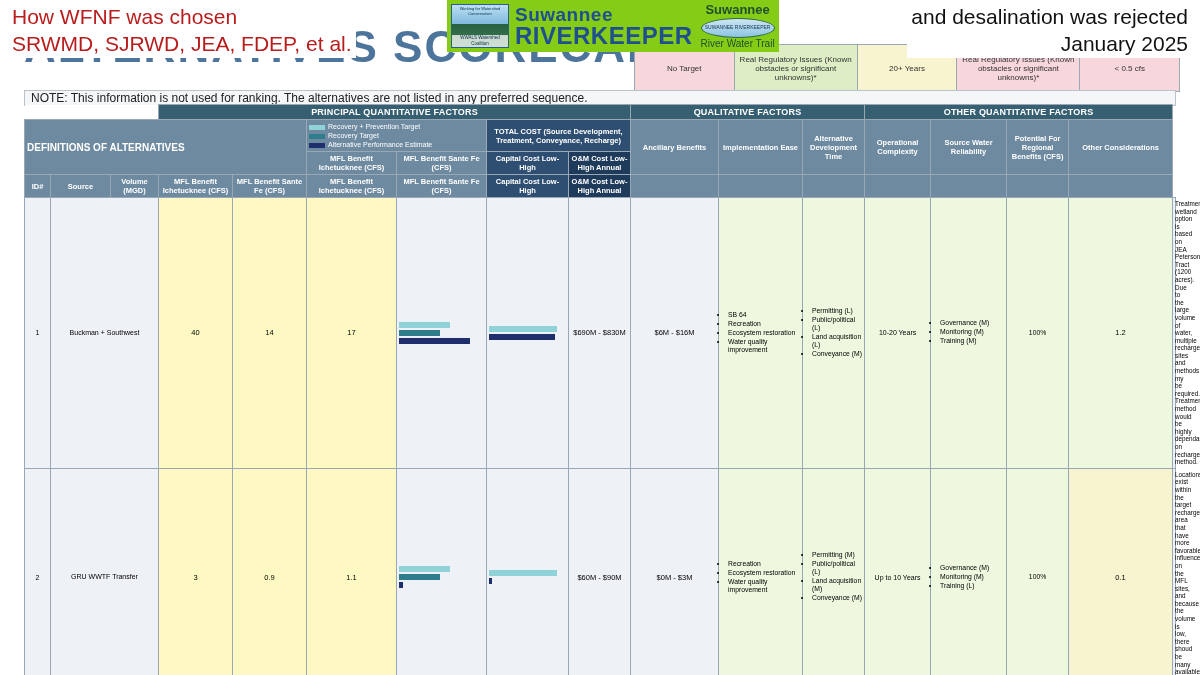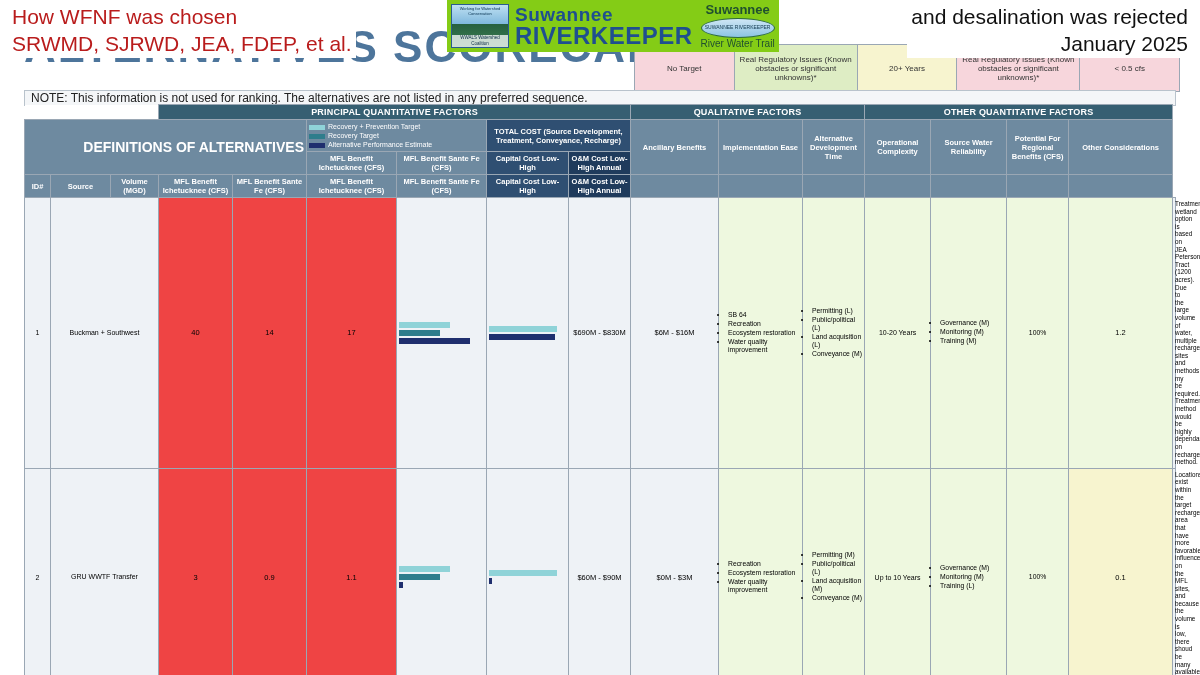--- a/index.html
+++ b/index.html
@@ -89,32 +89,32 @@
   .grp.blank { background:#ffffff; border-left:none; border-top:none; }
   .legendcell {
     background:#6e8aa0; color:#fff; font-size:7px; text-align:left;
     padding:2px 4px; line-height:9px;
   }
   .legendcell .sw { display:inline-block; width:16px; height:5px; margin-right:3px; vertical-align:middle; }
   .sw1 { background:#8fd3d8; }
   .sw2 { background:#2f7d8c; }
   .sw3 { background:#1f2f6e; }
   .defcell {
-    background:#6e8aa0; color:#fff; font-size:14px; font-weight:bold; text-align:right;
+    background:#6e8aa0; color:#fff; font-size:10px; font-weight:bold; text-align:left;
   }
   .subhead {
     background:#6e8aa0; color:#fff; font-size:7.5px; font-weight:bold;
     text-align:center; line-height:9px; height:18px;
   }
   .subhead.total { background:#2f4f72; }
   .subhead.om { background:#1f3b5c;margin-top:37px; }
 
   td.idc { font-size:7px; text-align:center; background:#eef2f6; }
   td.src { font-size:7px; text-align:center; background:#eef2f6; line-height:8px; }
-  td.num { font-size:7.5px; text-align:center; background:#ef4444; }
+  td.num { font-size:7.5px; text-align:center; background:#fef9c3; }
   td.cost { font-size:7.5px; text-align:center; background:#eef2f6; }
   td.bars { background:#eef2f6; padding:3px 4px; }
   td.anc { font-size:6.8px; background:#eef8df; line-height:8px; padding:3px 4px; vertical-align:top; }
   td.impl { font-size:6.8px; line-height:8px; padding:3px 4px; vertical-align:top; }
   td.impl.g { background:#eef8df; }
   td.time { font-size:7px; text-align:center; }
   td.time.g { background:#eef8df; }
   td.op { font-size:6.8px; line-height:8px; padding:3px 4px; vertical-align:top; background:#eef8df; }
   td.swr { font-size:6.8px; text-align:center; line-height:8px; }
   td.swr.g { background:#eef8df; }

